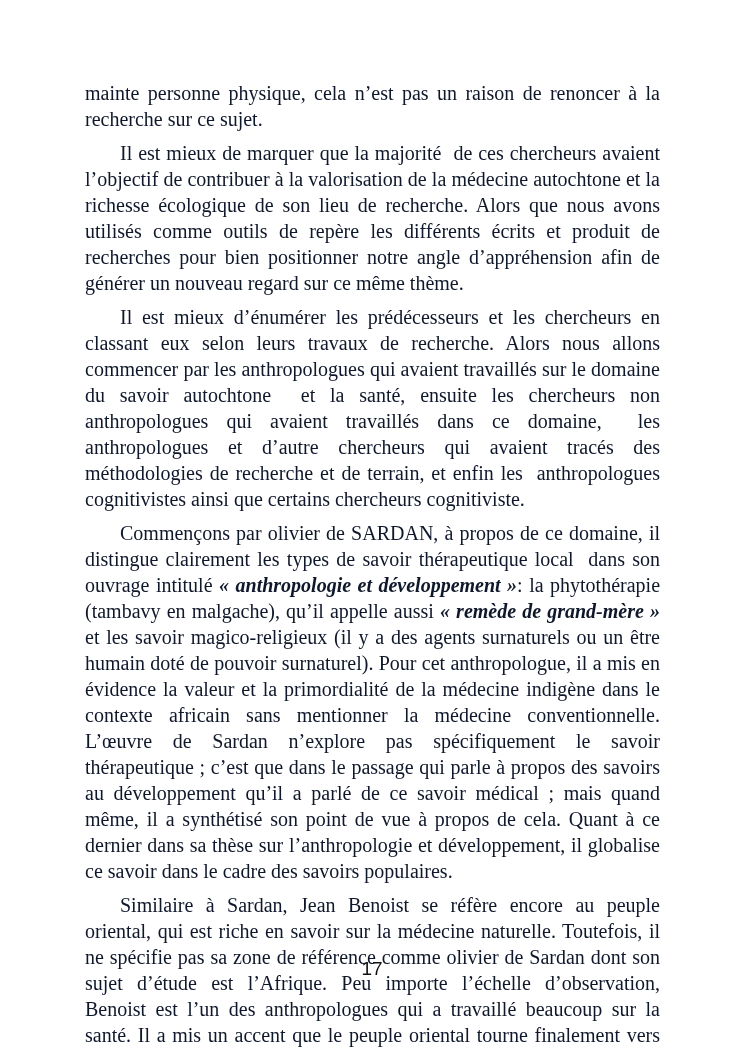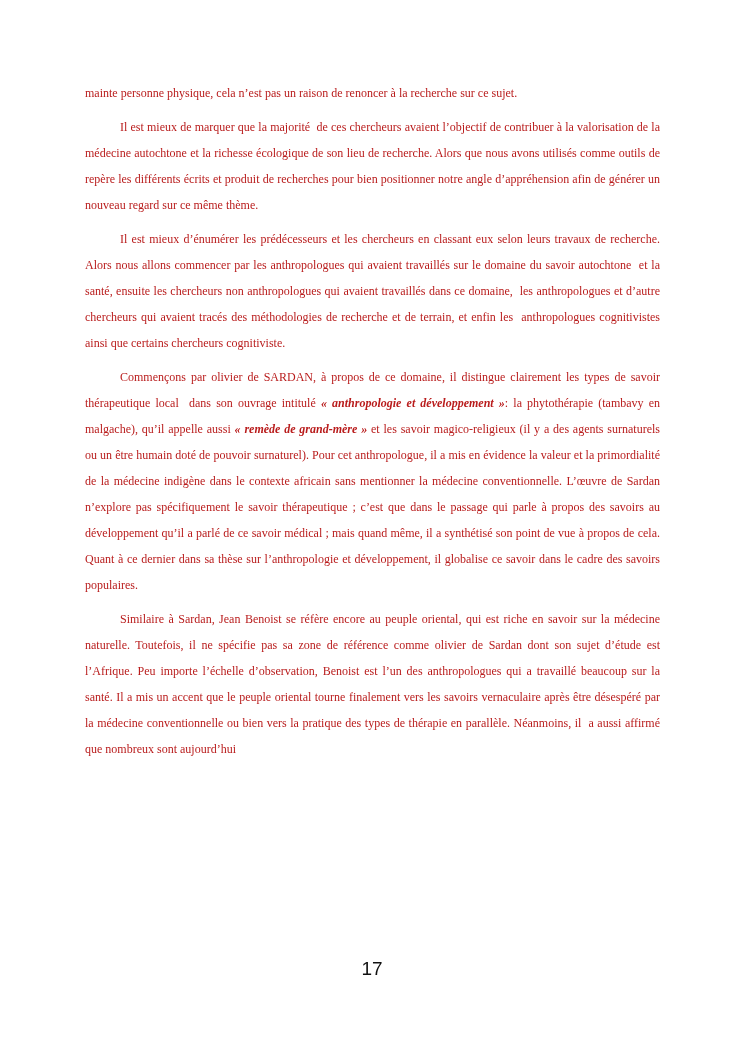--- a/index.html
+++ b/index.html
@@ -17,26 +17,26 @@
     overflow: hidden;
   }
   .content {
     position: absolute;
     left: 85px;
     top: 80px;
     width: 575px;
   }
   .para {
     margin: 0 0 8px 0;
-    font-size: 12px;
+    font-size: 20px;
     line-height: 26px;
     text-align: justify;
     text-indent: 35px;
     white-space: pre-wrap;
-    color: #b91c1c;
+    color: #0f172a;
   }
   .para.no-indent {
     text-indent: 0;
   }
   .bi {
     font-weight: bold;
     font-style: italic;
   }
   .page-number {
     position: absolute;

